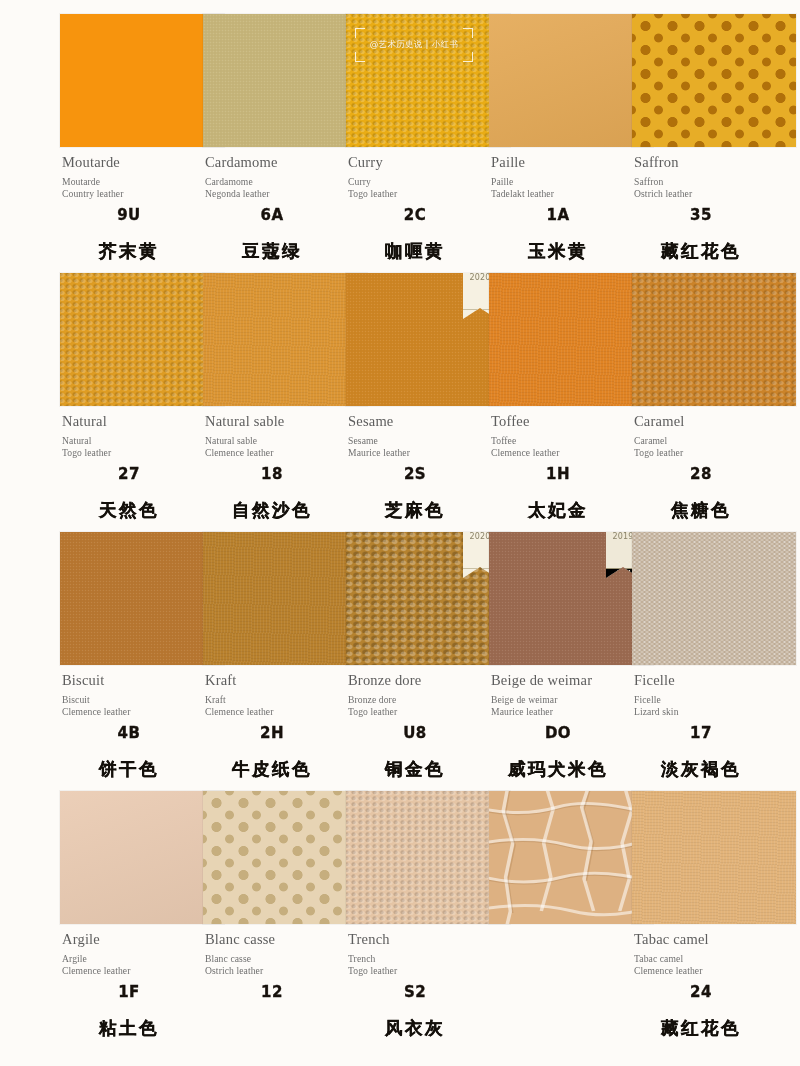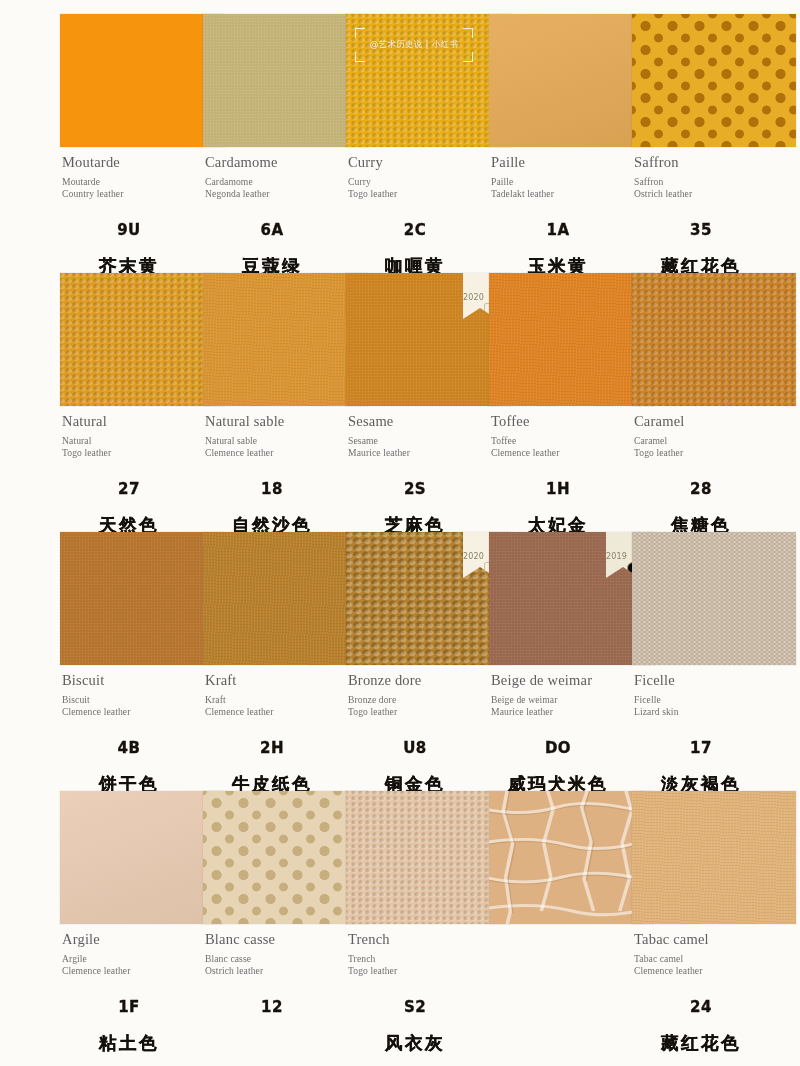--- a/index.html
+++ b/index.html
@@ -49,21 +49,21 @@
   }
   .sub{
     font-family:"Liberation Serif", serif;
     font-size:9.6px;
     color:#6f6f6f;
     line-height:1.32;
     letter-spacing:.1px;
   }
   .sub .lth{display:block;}
   .code{
-    margin-top:20px;
+    margin-top:5px;
     text-align:center;
     font-family:"DejaVu Sans", sans-serif;
     font-weight:bold;
     font-size:15px;
     color:#17110c;
     letter-spacing:.5px;
     -webkit-text-stroke:0.35px #17110c;
   }
   .cn{
     text-align:center;
@@ -78,22 +78,22 @@
   }
   .cn .second{display:block;}
 
   
   .ribbon{
     position:absolute;top:0;right:13px;
     width:34px;height:46px;
     background:#f6f1e2;
     box-shadow:0 0 2px rgba(0,0,0,.18);
     clip-path:polygon(0 0,100% 0,100% 100%,50% 76%,0 100%);
-    display:flex;flex-direction:row;align-items:center;
-    padding-top:2px;box-sizing:border-box;
+    display:flex;flex-direction:column;align-items:center;
+    padding-top:2px;box-sizing:border-box;justify-content:center;
   }
   .ribbon .yr{
     font-family:"DejaVu Sans", sans-serif;
     font-size:8px;color:#8a8268;letter-spacing:.2px;
   }
   .ribbon .ln{width:24px;height:1px;background:#cfc7ab;margin:1.5px 0 2px;}
   .ribbon .ss{
     font-family:"DejaVu Sans", sans-serif;
     font-size:9px;color:#7d7558;
     border:1px solid #c9c0a4;border-radius:2px;

